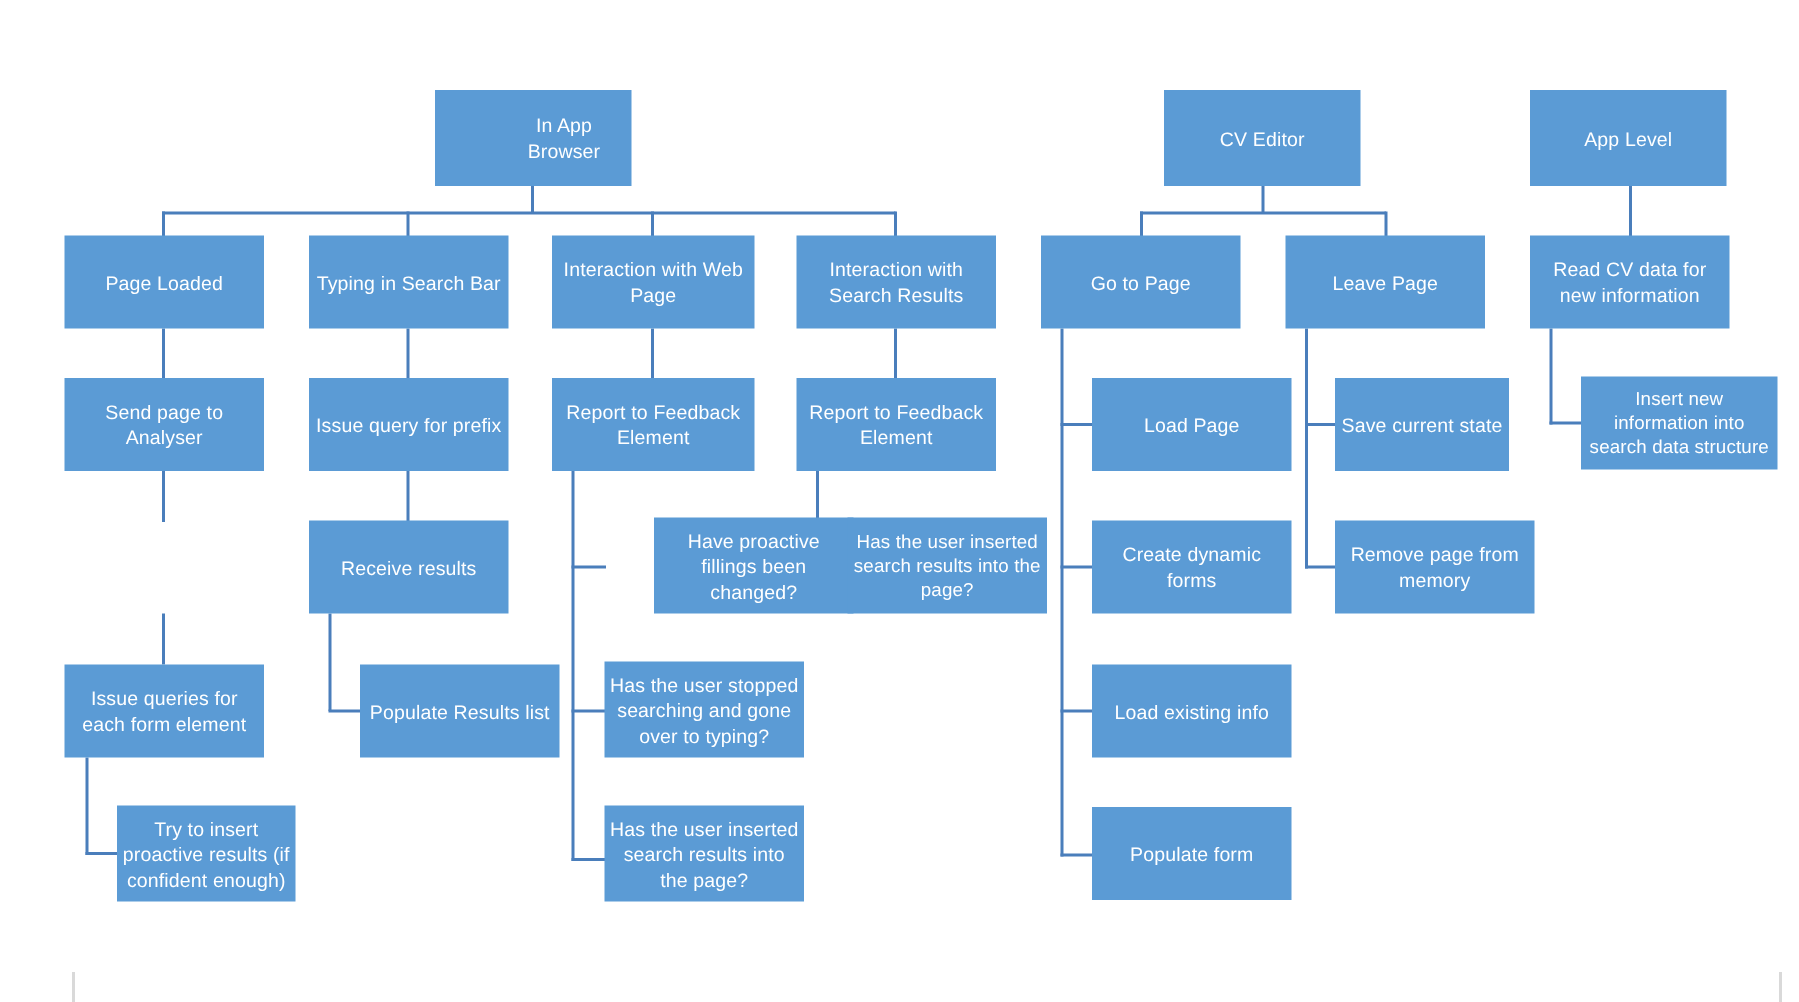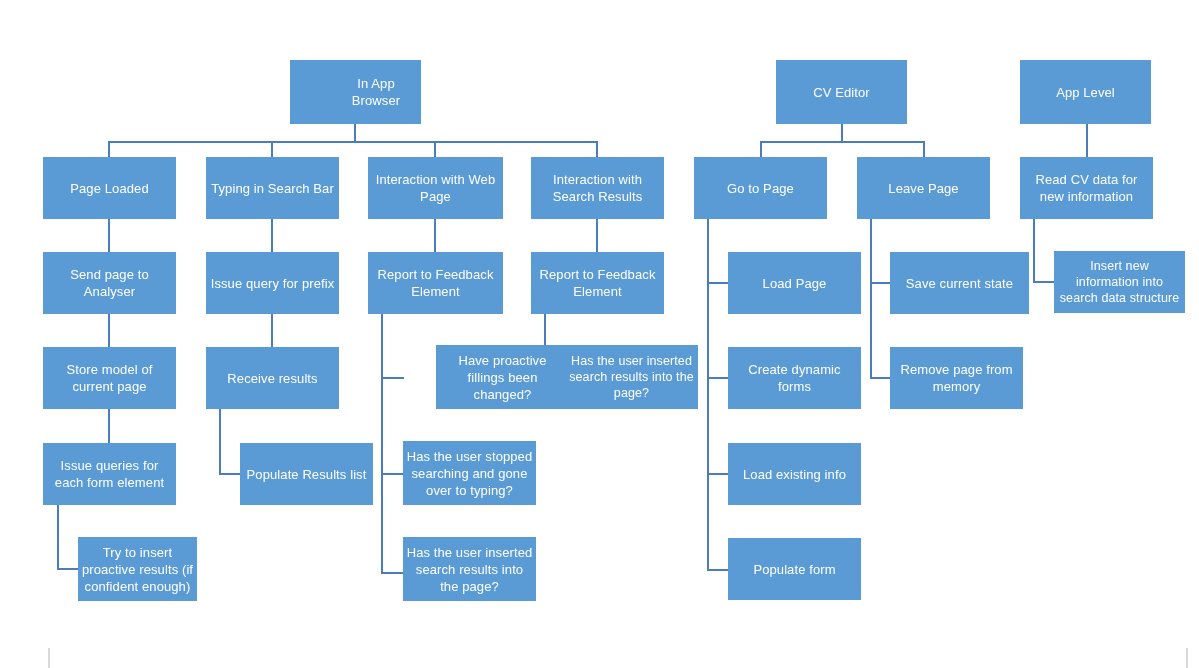--- a/index.html
+++ b/index.html
@@ -106,31 +106,28 @@
   </div>
 
   <div class="node" style="left:531px; top:252px; width:133px; height:62px;">
     <span>Report to Feedback Element</span>
   </div>
 
   <div class="node" style="left:728px; top:252px; width:133px; height:62px;">
     <span>Load Page</span>
   </div>
 
-  <div class="node" style="left:890px; top:252px; width:139px; height:62px;">
+  <div class="node" style="left:890px; top:252px; width:116px; height:62px;">
     <span>Save current state</span>
   </div>
 
   <div class="node" style="left:1054px; top:251px; width:131px; height:62px; font-size:12.5px; line-height:16px;">
     <span>Insert new information into search data structure</span>
   </div>
 
-  <div class="node" style="left:43px; top:347px; width:133px; height:62px;">
-    <span>Store model of current page</span>
-  </div>
 
   <div class="node" style="left:206px; top:347px; width:133px; height:62px;">
     <span>Receive results</span>
   </div>
 
   <div class="node" style="left:403px; top:345px; width:133px; height:64px;margin-left:33px;">
     <span>Have proactive fillings been changed?</span>
   </div>
 
   <div class="node" style="left:565px; top:345px; width:133px; height:64px; font-size:12.5px; line-height:16px;">

